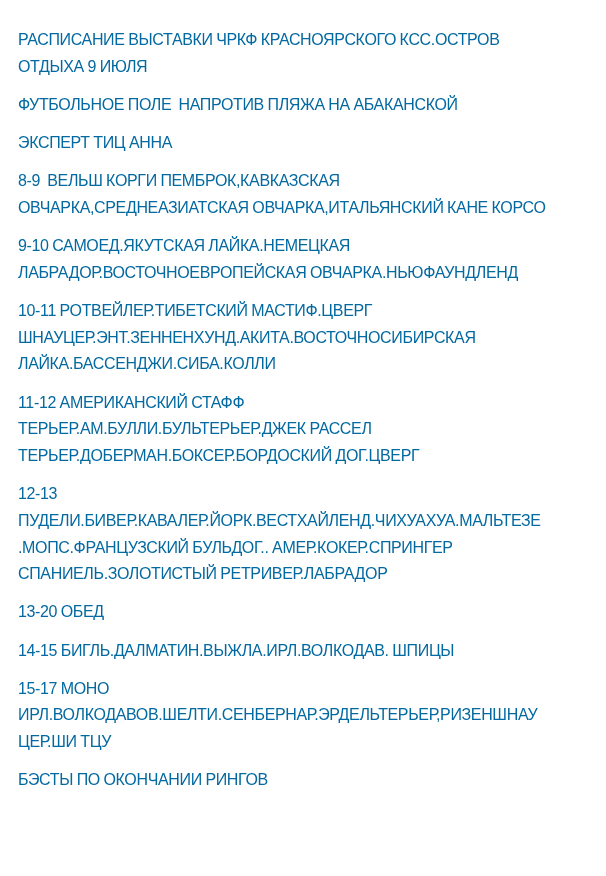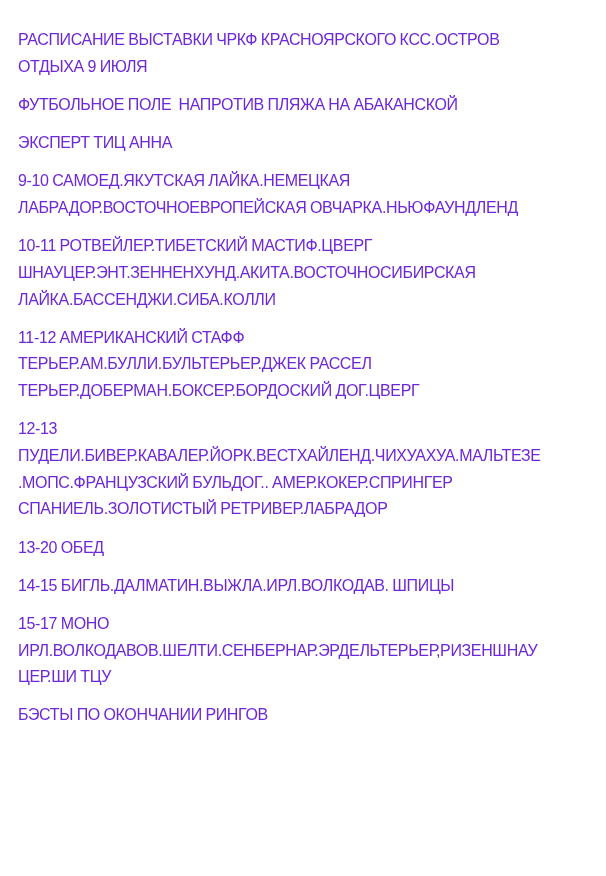--- a/index.html
+++ b/index.html
@@ -11,21 +11,21 @@
       width: 606px;
       height: 876px;
       overflow: hidden;
       position: relative;
     }
     .doc {
       position: absolute;
       left: 18px;
       top: 27px;
       width: 580px;
-      color: #6d28d9;
+      color: #0369a1;
       font-family: "Liberation Sans", sans-serif;
       font-size: 16px;
       letter-spacing: -0.35px;
       word-spacing: -0.5px;
     }
     .para {
       margin: 0 0 11.5px 0;
     }
     .line {
       display: block;
@@ -45,20 +45,24 @@
   </div>
 
   <div class="para">
     <span class="line">ФУТБОЛЬНОЕ ПОЛЕ  НАПРОТИВ ПЛЯЖА НА АБАКАНСКОЙ</span>
   </div>
 
   <div class="para">
     <span class="line">ЭКСПЕРТ ТИЦ АННА</span>
   </div>
 
+  <div class="para">
+    <span class="line">8-9  ВЕЛЬШ КОРГИ ПЕМБРОК,КАВКАЗСКАЯ</span>
+    <span class="line">ОВЧАРКА,СРЕДНЕАЗИАТСКАЯ ОВЧАРКА,ИТАЛЬЯНСКИЙ КАНЕ КОРСО</span>
+  </div>
 
   <div class="para">
     <span class="line">9-10 САМОЕД.ЯКУТСКАЯ ЛАЙКА.НЕМЕЦКАЯ</span>
     <span class="line">ЛАБРАДОР.ВОСТОЧНОЕВРОПЕЙСКАЯ ОВЧАРКА.НЬЮФАУНДЛЕНД</span>
   </div>
 
   <div class="para">
     <span class="line">10-11 РОТВЕЙЛЕР.ТИБЕТСКИЙ МАСТИФ.ЦВЕРГ</span>
     <span class="line">ШНАУЦЕР.ЭНТ.ЗЕННЕНХУНД.АКИТА.ВОСТОЧНОСИБИРСКАЯ</span>
     <span class="line">ЛАЙКА.БАССЕНДЖИ.СИБА.КОЛЛИ</span>

